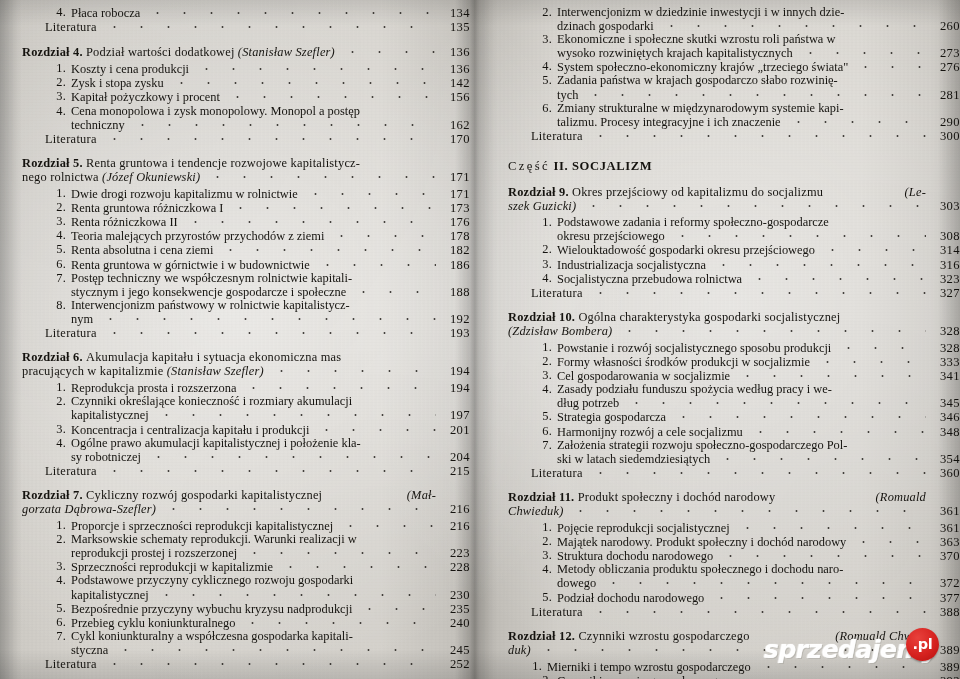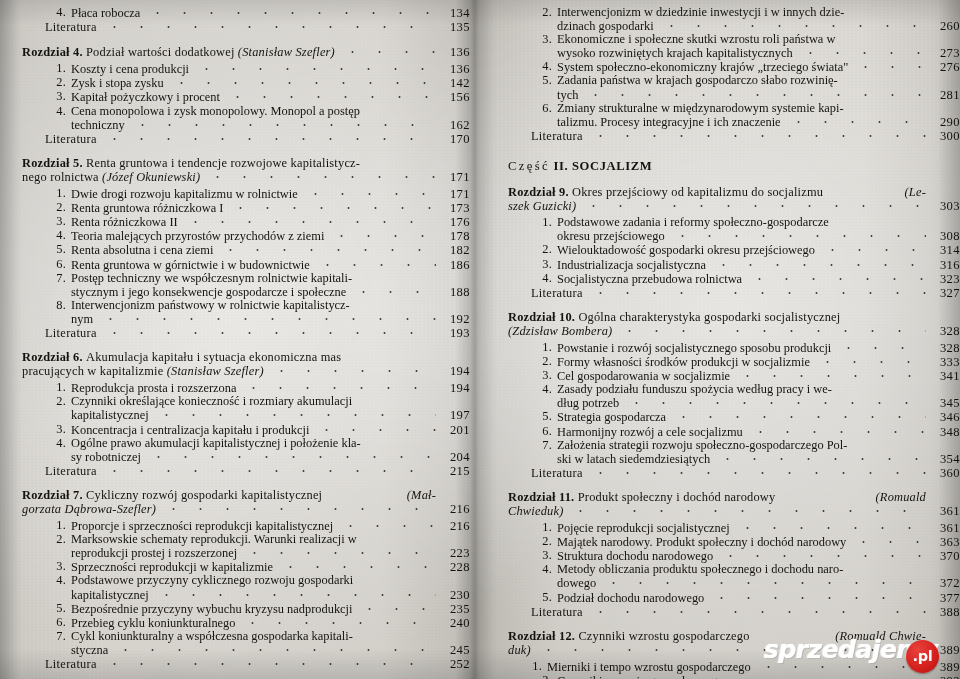--- a/index.html
+++ b/index.html
@@ -209,21 +209,21 @@
     color: rgba(255,255,255,0.88);
     text-shadow:
       0 0 1px rgba(255,255,255,0.9),
       1px 1px 0 rgba(160,158,152,0.55),
       -1px 0 0 rgba(255,255,255,0.5);
     transform: scaleY(1.02);
   }
   #wm-badge {
     position: absolute;
     left: 142px;
-    top: 12px;
+    top: 0px;
     width: 33px;
     height: 33px;
     border-radius: 50%;
     background: radial-gradient(circle at 36% 30%, #e8413c 0%, #d6221f 55%, #b5100f 100%);
     box-shadow: 0 1px 2px rgba(0,0,0,0.35);
   }
   #wm-badge span {
     position: absolute;
     inset: 0;
     display: flex;

